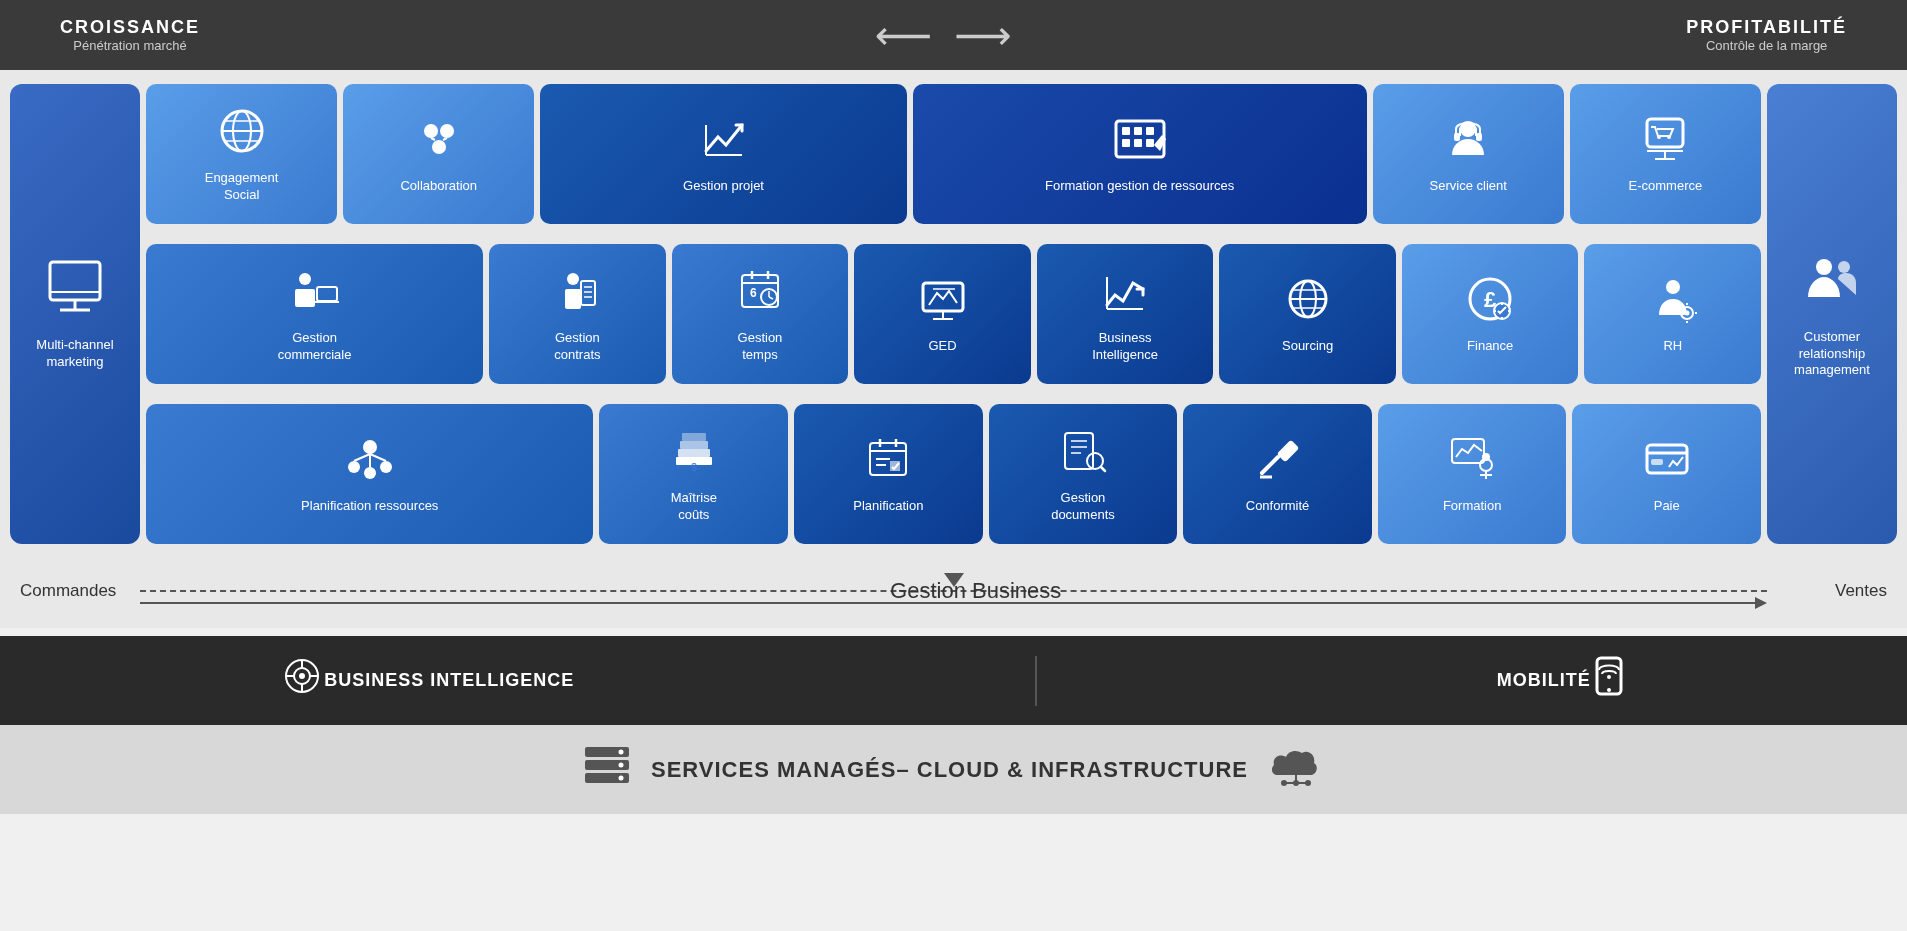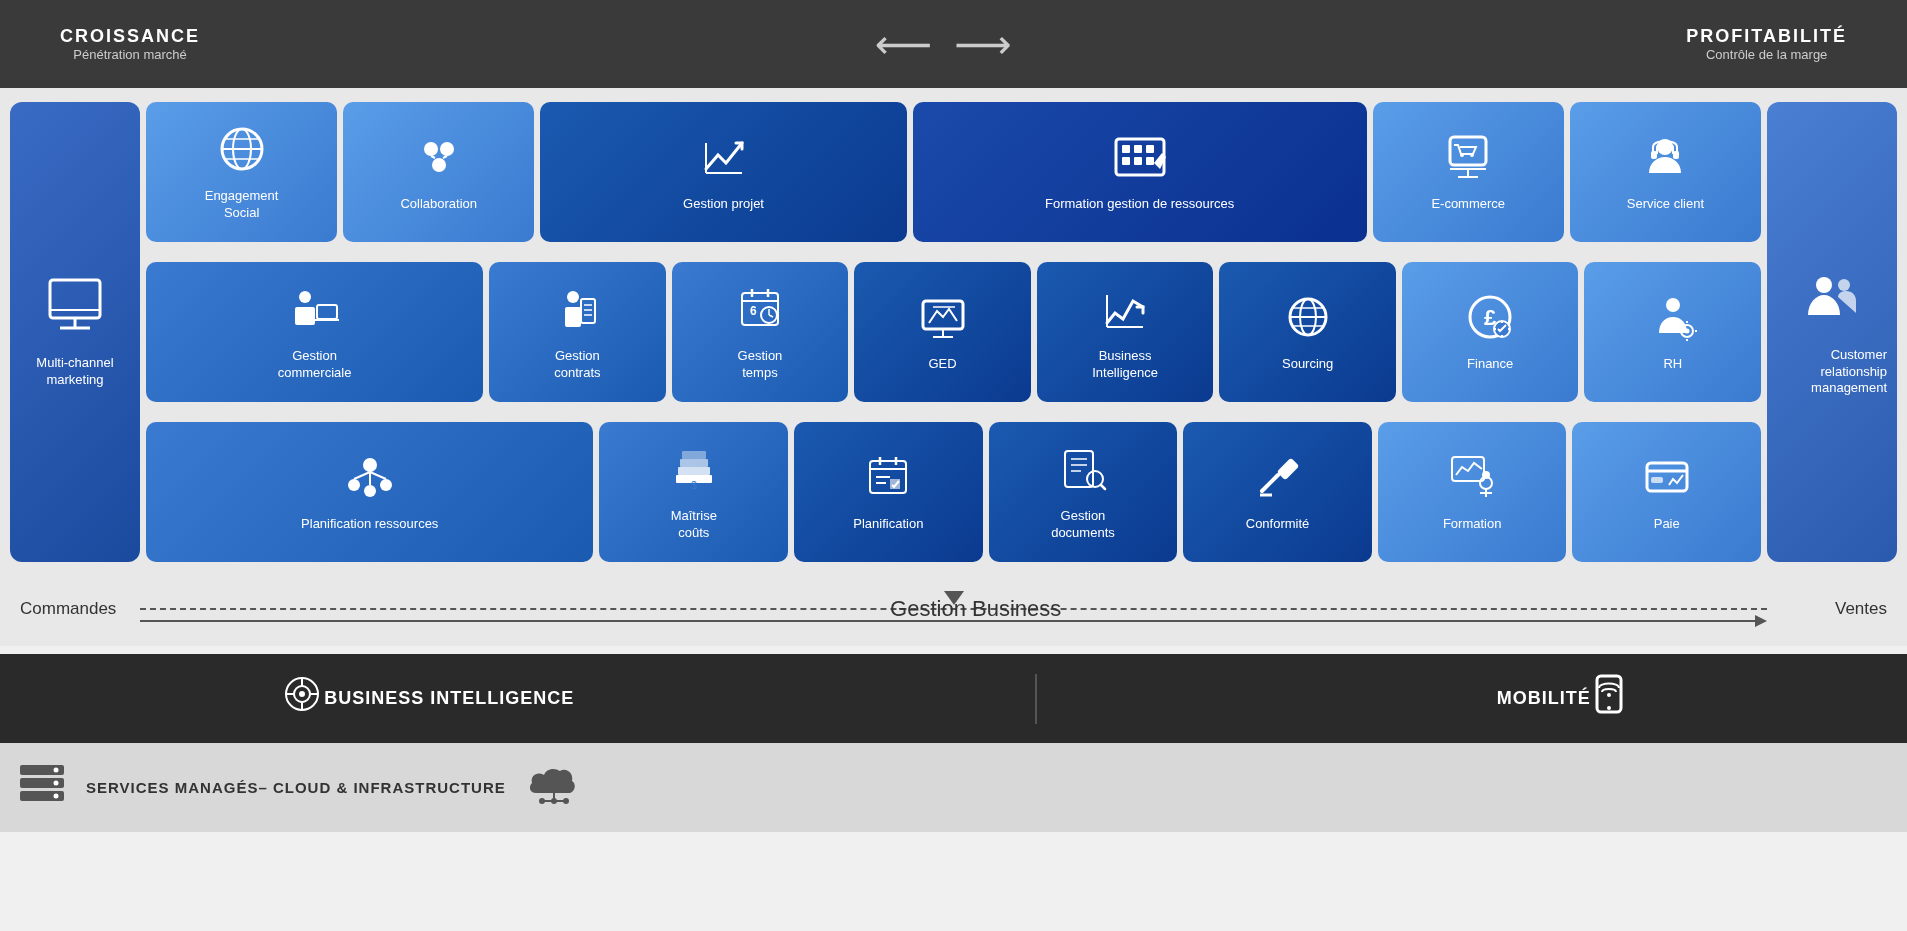--- a/index.html
+++ b/index.html
@@ -6,21 +6,21 @@
     body { font-family: 'Segoe UI', Arial, sans-serif; background: #f0f0f0; width: 1907px; }
 
     
     .header {
       background: #3a3a3a;
       color: white;
       display: flex;
       justify-content: space-between;
       align-items: center;
       padding: 10px 60px;
-      height: 88px;
+      height: 70px;
     }
     .header-side { text-align: center; }
     .header-side .title { font-size: 18px; font-weight: 700; letter-spacing: 2px; }
     .header-side .subtitle { font-size: 13px; color: #ccc; }
     .header-arrow {
       display: flex;
       align-items: center;
       font-size: 40px;
       color: #ccc;
     }
@@ -53,21 +53,21 @@
       width: 130px;
     }
     .side-panel-right {
       background: linear-gradient(135deg, #4a7fd4, #2a5aae);
       border-radius: 12px;
       color: white;
       display: flex;
       flex-direction: column;
       align-items: center;
       justify-content: center;
-      text-align: right;
+      text-align: center;
       padding: 10px;
       min-width: 130px;
       width: 130px;
     }
 
     
     .tiles-container {
       flex: 1;
       display: flex;
       flex-direction: column;
@@ -144,24 +144,24 @@
     .bi-divider {
       width: 2px;
       height: 50px;
       background: #555;
     }
 
     .services-bar {
       background: #d8d8d8;
       display: flex;
       align-items: center;
-      justify-content: flex-start;
+      justify-content: center;
       gap: 20px;
       padding: 18px;
-      font-size: 15px;
+      font-size: 22px;
       font-weight: 700;
       color: #333;
       letter-spacing: 1px;
     }
 
     .services-bar .icon { font-size: 40px; }
 
   </style>
 </head>
 <body>
@@ -252,45 +252,45 @@
 
               <path d="M42 30 L50 20 L54 24 L48 36 Z" fill="white"></path>
             </svg>
           </div>
           <div class="tile-label">Formation gestion de ressources</div>
         </div>
 
         <div class="tile tile-light">
           <div class="tile-icon">
             <svg width="48" height="48" viewBox="0 0 48 48" fill="white">
+              <circle cx="24" cy="14" r="8" fill="white"></circle>
+              <path d="M8 40 C8 30 16 24 24 24 C32 24 40 30 40 40" fill="white"></path>
+
+              <path d="M36 14 C36 6 12 6 12 14 L12 20 L16 20 L16 14 C16 10 32 10 32 14 L32 20 L36 20 Z" fill="none" stroke="white" stroke-width="2"></path>
+              <rect x="10" y="18" width="6" height="8" rx="2" fill="white"></rect>
+              <rect x="32" y="18" width="6" height="8" rx="2" fill="white"></rect>
+            </svg>
+          </div>
+          <div class="tile-label">Service client</div>
+        </div>
+
+        <div class="tile tile-light">
+          <div class="tile-icon">
+            <svg width="48" height="48" viewBox="0 0 48 48" fill="white">
               <rect x="6" y="4" width="36" height="28" rx="4" stroke="white" stroke-width="3" fill="none"></rect>
               <line x1="6" y1="36" x2="42" y2="36" stroke="white" stroke-width="2"></line>
               <line x1="24" y1="36" x2="24" y2="44" stroke="white" stroke-width="2"></line>
               <line x1="14" y1="44" x2="34" y2="44" stroke="white" stroke-width="2"></line>
 
               <circle cx="18" cy="22" r="2" fill="white"></circle>
               <circle cx="28" cy="22" r="2" fill="white"></circle>
               <path d="M10 12 L14 12 L17 21 L29 21 L32 14 L16 14" stroke="white" stroke-width="2" fill="none"></path>
             </svg>
           </div>
           <div class="tile-label">E-commerce</div>
-        </div>
-
-        <div class="tile tile-light">
-          <div class="tile-icon">
-            <svg width="48" height="48" viewBox="0 0 48 48" fill="white">
-              <circle cx="24" cy="14" r="8" fill="white"></circle>
-              <path d="M8 40 C8 30 16 24 24 24 C32 24 40 30 40 40" fill="white"></path>
-
-              <path d="M36 14 C36 6 12 6 12 14 L12 20 L16 20 L16 14 C16 10 32 10 32 14 L32 20 L36 20 Z" fill="none" stroke="white" stroke-width="2"></path>
-              <rect x="10" y="18" width="6" height="8" rx="2" fill="white"></rect>
-              <rect x="32" y="18" width="6" height="8" rx="2" fill="white"></rect>
-            </svg>
-          </div>
-          <div class="tile-label">Service client</div>
         </div>
 
       </div>
 
       <div class="tiles-row">
 
         <div class="tile tile-medium" style="flex:2;">
           <div class="tile-icon">
             <svg width="56" height="48" viewBox="0 0 56 48" fill="white">
 

